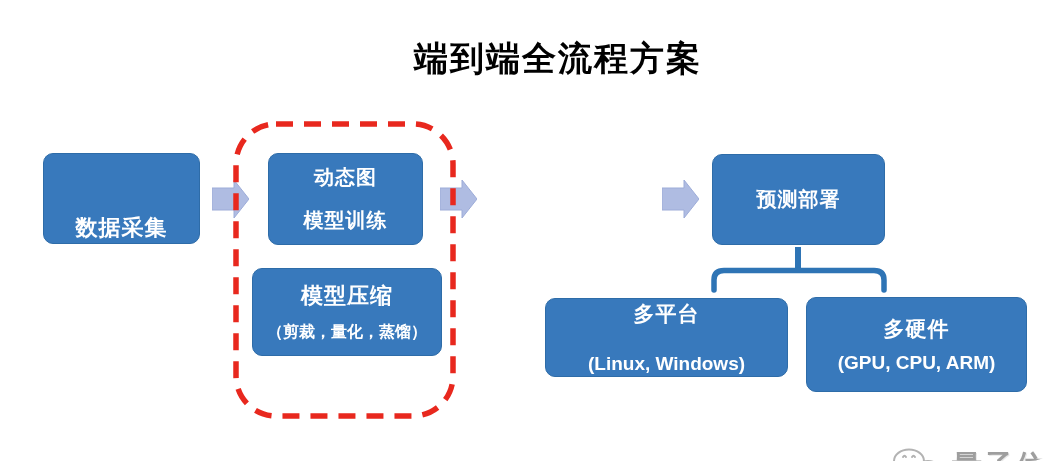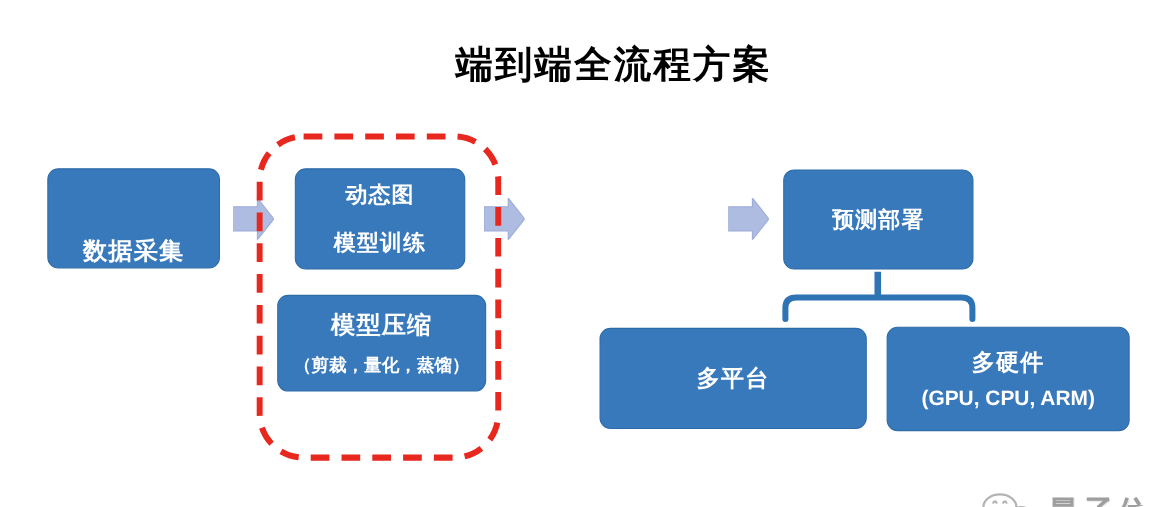--- a/index.html
+++ b/index.html
@@ -33,21 +33,21 @@
     align-items:center;
     justify-content:center;
     text-align:center;
     font-weight:700;
   }
   .box-a{left:43px;top:153px;width:157px;height:91px;font-size:22px;letter-spacing:1px;justify-content:flex-end;}
   .box-b{left:268px;top:153px;width:155px;height:92px;font-size:20px;gap:16px;letter-spacing:1px;}
   .box-c{left:488px;top:155px;width:157px;height:90px;font-size:22px;letter-spacing:1px;}
   .box-d{left:712px;top:154px;width:173px;height:91px;font-size:20px;letter-spacing:1px;}
   .box-e{left:252px;top:268px;width:190px;height:88px;gap:11px;}
-  .box-f{left:545px;top:298px;width:243px;height:92px;gap:25px;text-align:center;}
+  .box-f{left:545px;top:298px;width:243px;height:79px;gap:25px;text-align:center;}
   .box-g{left:806px;top:297px;width:221px;height:95px;gap:9px;}
   .box-e .box-title{font-size:22px;letter-spacing:1px;}
   .box-e .box-subtitle{font-size:16px;font-weight:700;}
   .box-f .box-title,.box-g .box-title{font-size:21px;letter-spacing:1px;}
   .box-f .box-subtitle,.box-g .box-subtitle{font-size:19px;font-weight:700;}
   .flow-arrow{position:absolute;width:37px;height:38px;top:180px;}
   .arrow-1{left:212px;}
   .arrow-2{left:440px;}
   .arrow-3{left:662px;}
   .arrow-shape{fill:var(--arrow-fill,#AFBCE2);stroke:var(--arrow-border,#9DACD8);stroke-width:1;}
@@ -111,20 +111,21 @@
     <rect x="3" y="3" width="217" height="292" rx="40" ry="40" stroke-width="5.5" stroke-dasharray="17 11"></rect>
   </svg>
 
   <svg class="bracket" width="190" height="52" viewBox="0 0 190 52">
     <line class="stroke" x1="93" y1="4" x2="93" y2="28" stroke-width="6"></line>
     <path class="stroke" d="M 9 47 L 9 37 Q 9 27.5 19 27.5 L 169 27.5 Q 179 27.5 179 37 L 179 47" stroke-width="5.5" stroke-linecap="round"></path>
   </svg>
 
   <div class="flow-box box-f">
     <span class="box-title">多平台</span>
+    <span class="box-subtitle">(Linux, Windows)</span>
   </div>
 
   <div class="flow-box box-g">
     <span class="box-title">多硬件</span>
     <span class="box-subtitle">(GPU, CPU, ARM)</span>
   </div>
 
   <div class="watermark">
     <svg width="54" height="38" viewBox="0 0 54 38">
       <ellipse class="bubble" cx="18" cy="13" rx="15" ry="11.5"></ellipse>

